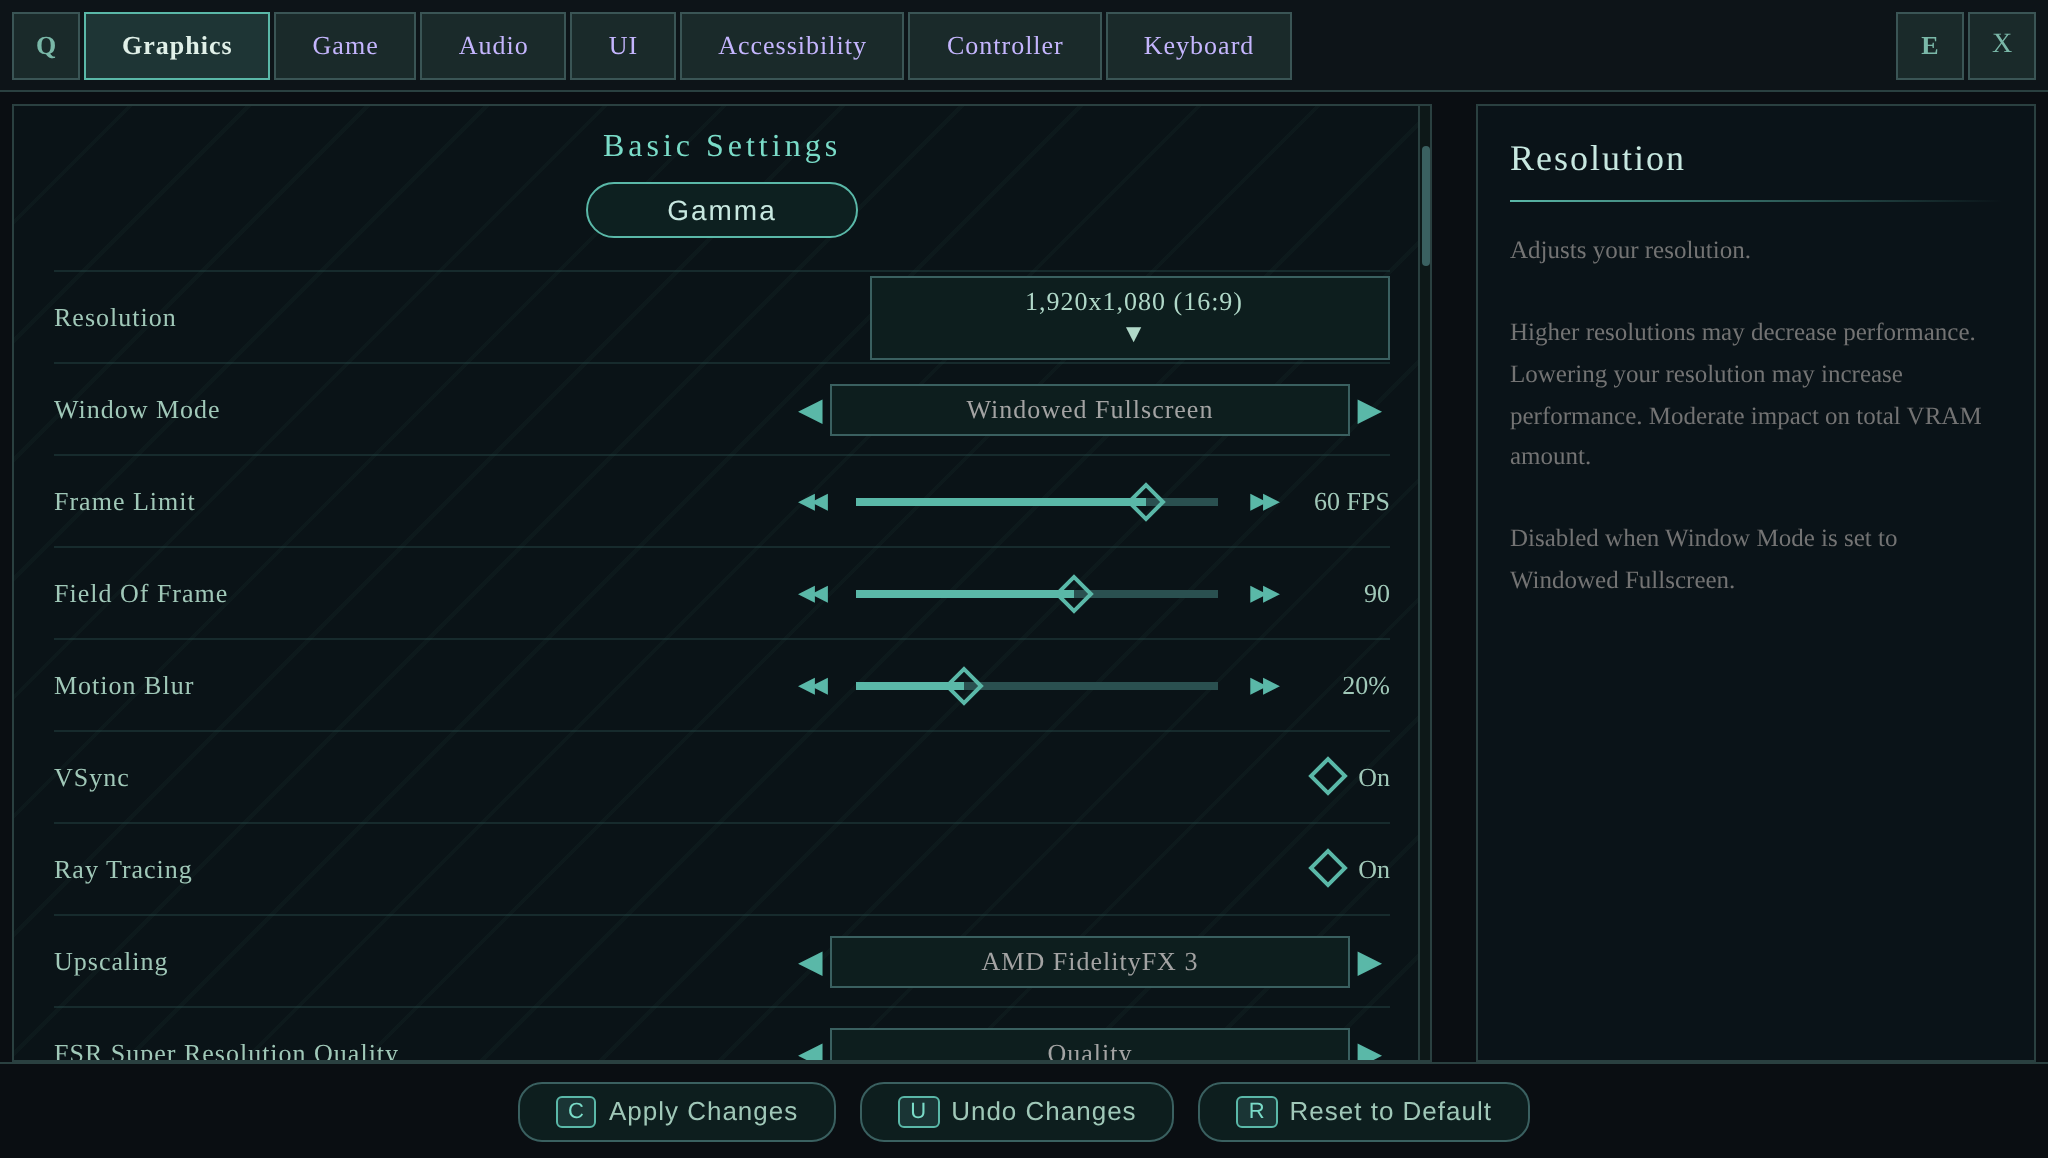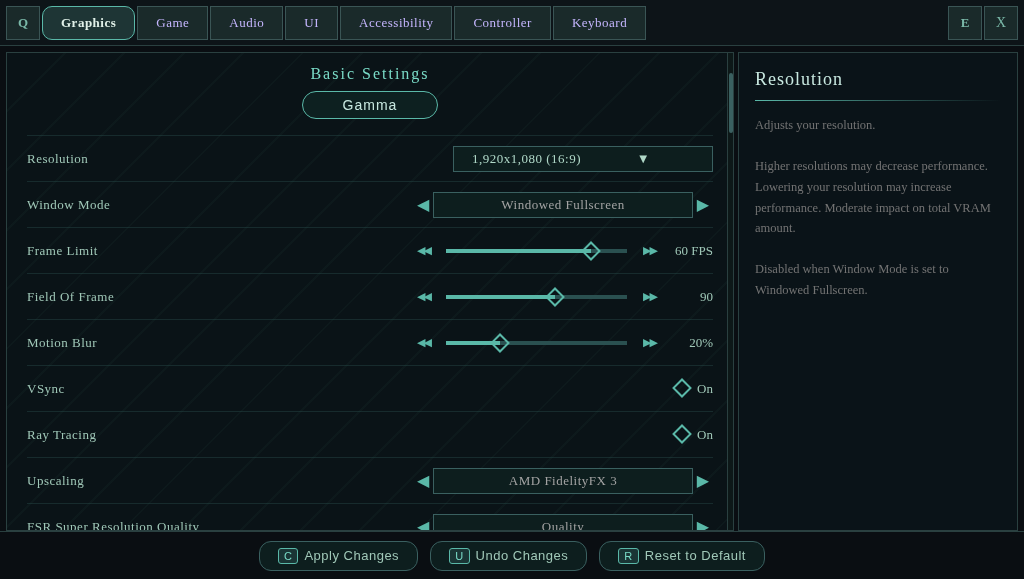--- a/index.html
+++ b/index.html
@@ -43,39 +43,39 @@
       display: flex; align-items: center; justify-content: center;
       cursor: pointer;
       font-size: 13px;
       letter-spacing: 0.5px;
     }
     .nav-tab.active {
       background: #1e3535;
       border-color: #5ab8a8;
       color: #e0f0e8;
       font-weight: bold;
-      border-radius: 10px;
     }
     .nav-spacer { flex: 1; }
     .nav-close {
       width: 34px;
       height: 34px;
       border: 1px solid #3a5555;
       background: #1a2a2a;
       color: #7ab8a8;
       display: flex; align-items: center; justify-content: center;
       cursor: pointer;
       font-size: 14px;
       margin-left: auto;
     }
 
     
     .main-content {
       display: flex;
       height: calc(579px - 46px - 48px);
+      gap: 18px;
     }
 
     
     .left-panel {
       flex: 1;
       background: rgba(10, 20, 25, 0.85);
       border: 1px solid #2a4040;
       margin: 6px 0 0 6px;
       position: relative;
       overflow: hidden;
@@ -151,20 +151,21 @@
     }
 
     
     .dropdown-control {
       display: flex;
       background: #0d1e1e;
       border: 1px solid #3a6060;
       padding: 4px 10px 4px 14px;
       min-width: 260px;
       cursor: pointer;
+      flex-direction: column;
     }
     .dropdown-control span {
       flex: 1;
       text-align: center;
       font-size: 13px;
       color: #b0d8c8;
       letter-spacing: 0.5px;
     }
     .dropdown-arrow {
       color: #5ab8a8;

